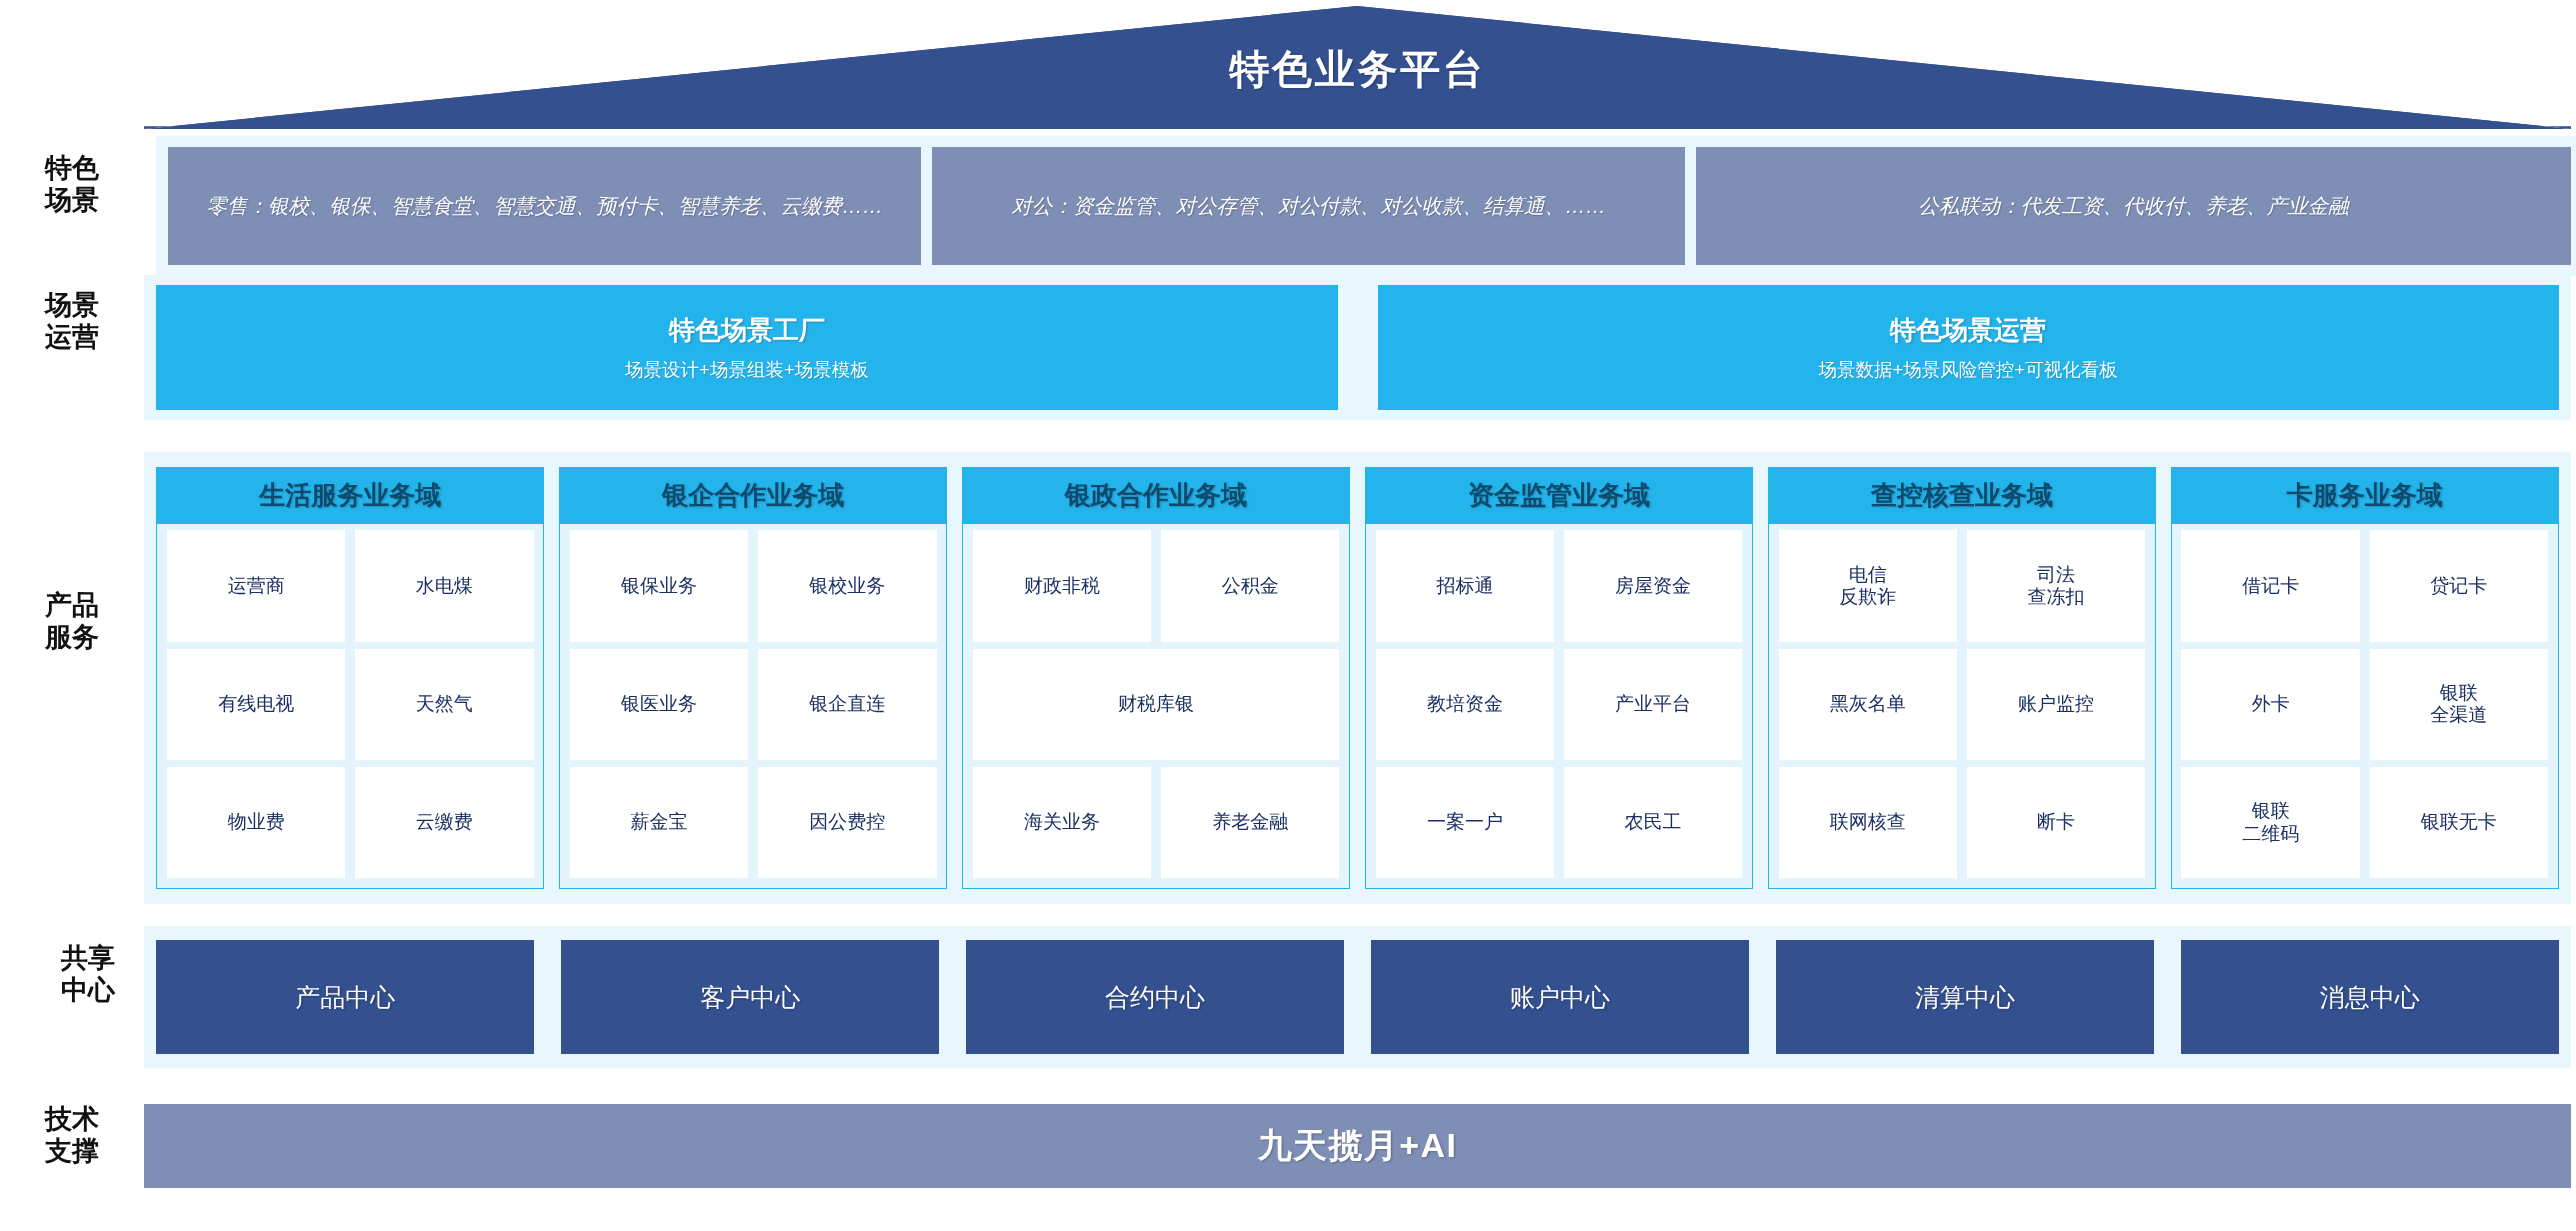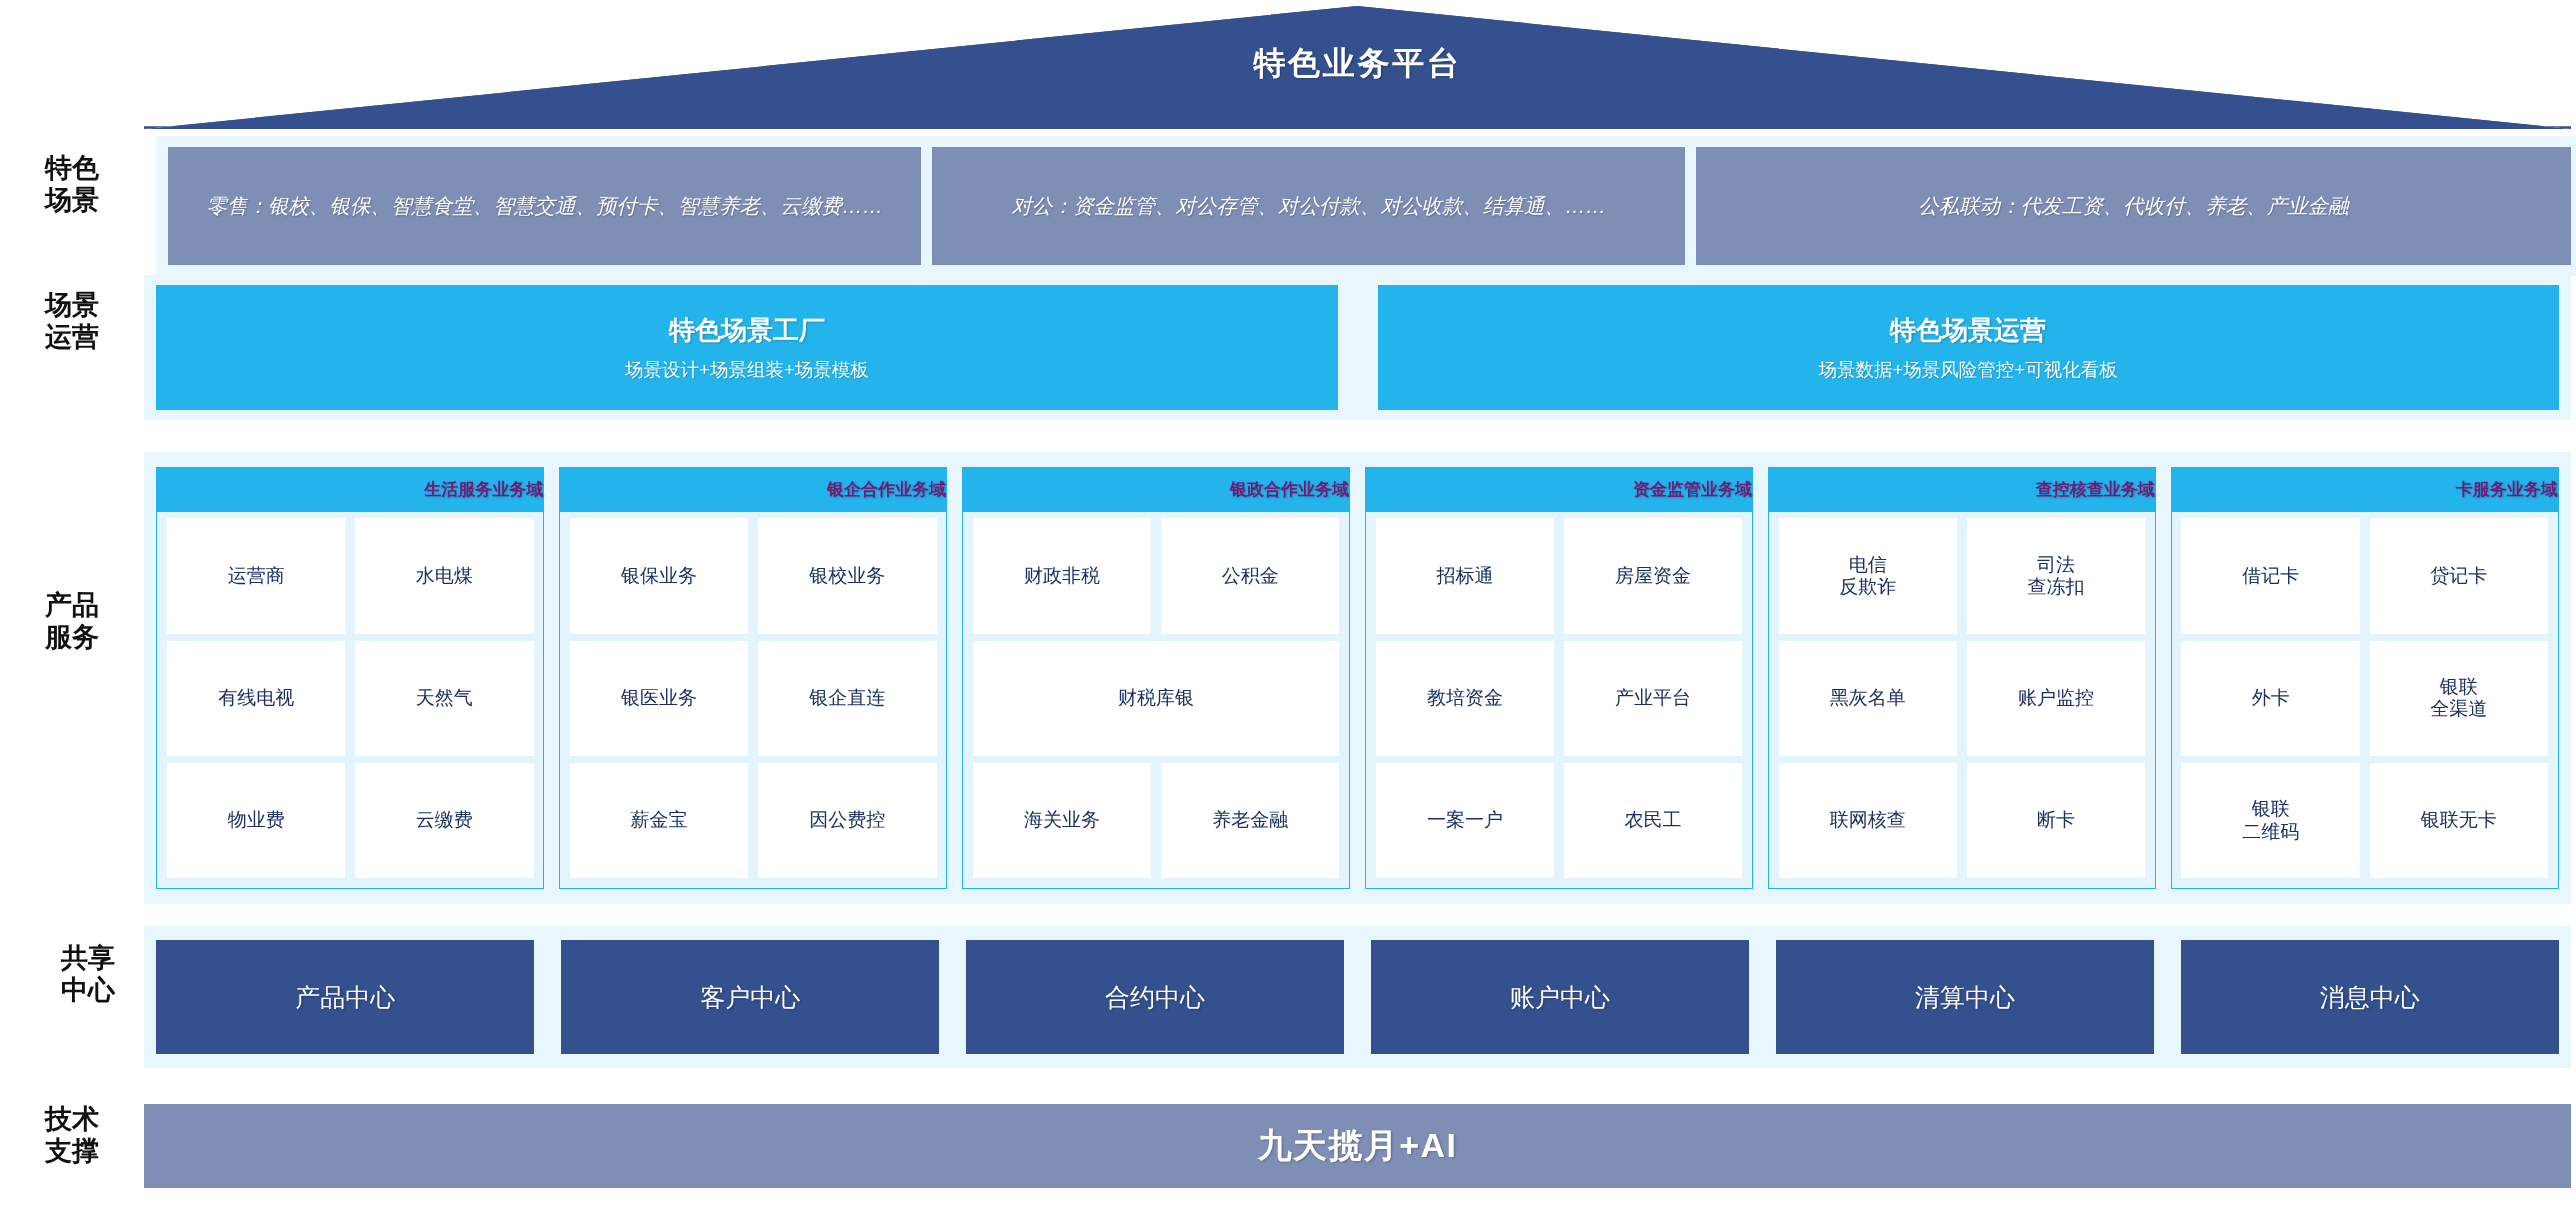--- a/index.html
+++ b/index.html
@@ -7,21 +7,21 @@
     width:2576px;height:1232px;
     font-family:"Liberation Sans","DejaVu Sans",sans-serif;
     color:#1b2f63;overflow:hidden;position:relative;
   }
   
   .roof-wrap{position:absolute;left:144px;top:5.5px;width:2427px;height:123px;}
   .roof-svg{display:block;width:100%;height:100%;}
   .roof-title{
     position:absolute;left:0;top:36px;width:100%;
     text-align:center;color:#ffffff;
-    font-size:32px;font-weight:bold;letter-spacing:2.7px;
+    font-size:40px;font-weight:bold;letter-spacing:2.7px;
     text-shadow:1.4px 1.4px 2.1px rgba(0,0,0,.22);
   }
   
   .rail{position:absolute;left:0;width:144px;text-align:center;
         font-size:27px;font-weight:bold;color:#111111;line-height:1.18;}
   .rail span{display:block;}
   
   .band{position:absolute;background:#e8f6fd;}
   
   .scenario-row{display:flex;align-items:stretch;height:100%;padding:11px 12.3px;box-sizing:border-box;gap:11px;}
@@ -36,22 +36,22 @@
   
   .ops-row{display:flex;height:100%;padding:9.6px 12.3px;box-sizing:border-box;gap:40px;}
   .ops-box{flex:1 1 0;background:#24b4ec;color:#ffffff;display:flex;flex-direction:column;
            align-items:center;justify-content:center;text-align:center;}
   .ops-title{font-size:26px;font-weight:bold;text-shadow:1.4px 1.4px 2.1px rgba(0,0,0,.2);margin-bottom:9.6px;}
   .ops-sub{font-size:18.5px;text-shadow:0.7px 0.7px 1.4px rgba(0,0,0,.2);}
   
   .domains-row{display:flex;height:100%;padding:15px 12.3px;box-sizing:border-box;gap:15px;}
   .domain{flex:1 1 0;display:flex;flex-direction:column;
           border:1.4px solid #24b4ec;background:#e4f4fd;box-sizing:border-box;}
-  .domain-head{background:#24b4ec;color:#701a75;text-align:right;
-               font-size:17px;font-weight:bold;padding:9.6px 0 11px;
+  .domain-head{background:#24b4ec;color:#0c4a6e;text-align:center;
+               font-size:26px;font-weight:bold;padding:9.6px 0 11px;
                text-shadow:1.4px 1.4px 2.1px rgba(0,0,0,.18);}
   .domain-body{flex:1 1 auto;display:flex;flex-direction:column;justify-content:space-around;
                padding:6.8px 9.6px 9.6px;box-sizing:border-box;gap:6.8px;}
   .domain-line{display:flex;gap:9.6px;flex:1 1 0;}
   .chip{flex:1 1 0;background:#ffffff;display:flex;align-items:center;justify-content:center;
         text-align:center;color:#1b2f63;font-size:19px;line-height:1.18;white-space:pre-line;}
   
   .centers-row{display:flex;height:100%;padding:13.7px 12.3px;box-sizing:border-box;gap:27px;}
   .center-box{flex:1 1 0;background:#34508f;color:#ffffff;display:flex;align-items:center;
               justify-content:center;font-size:25px;text-shadow:1.4px 1.4px 2.1px rgba(0,0,0,.25);}

